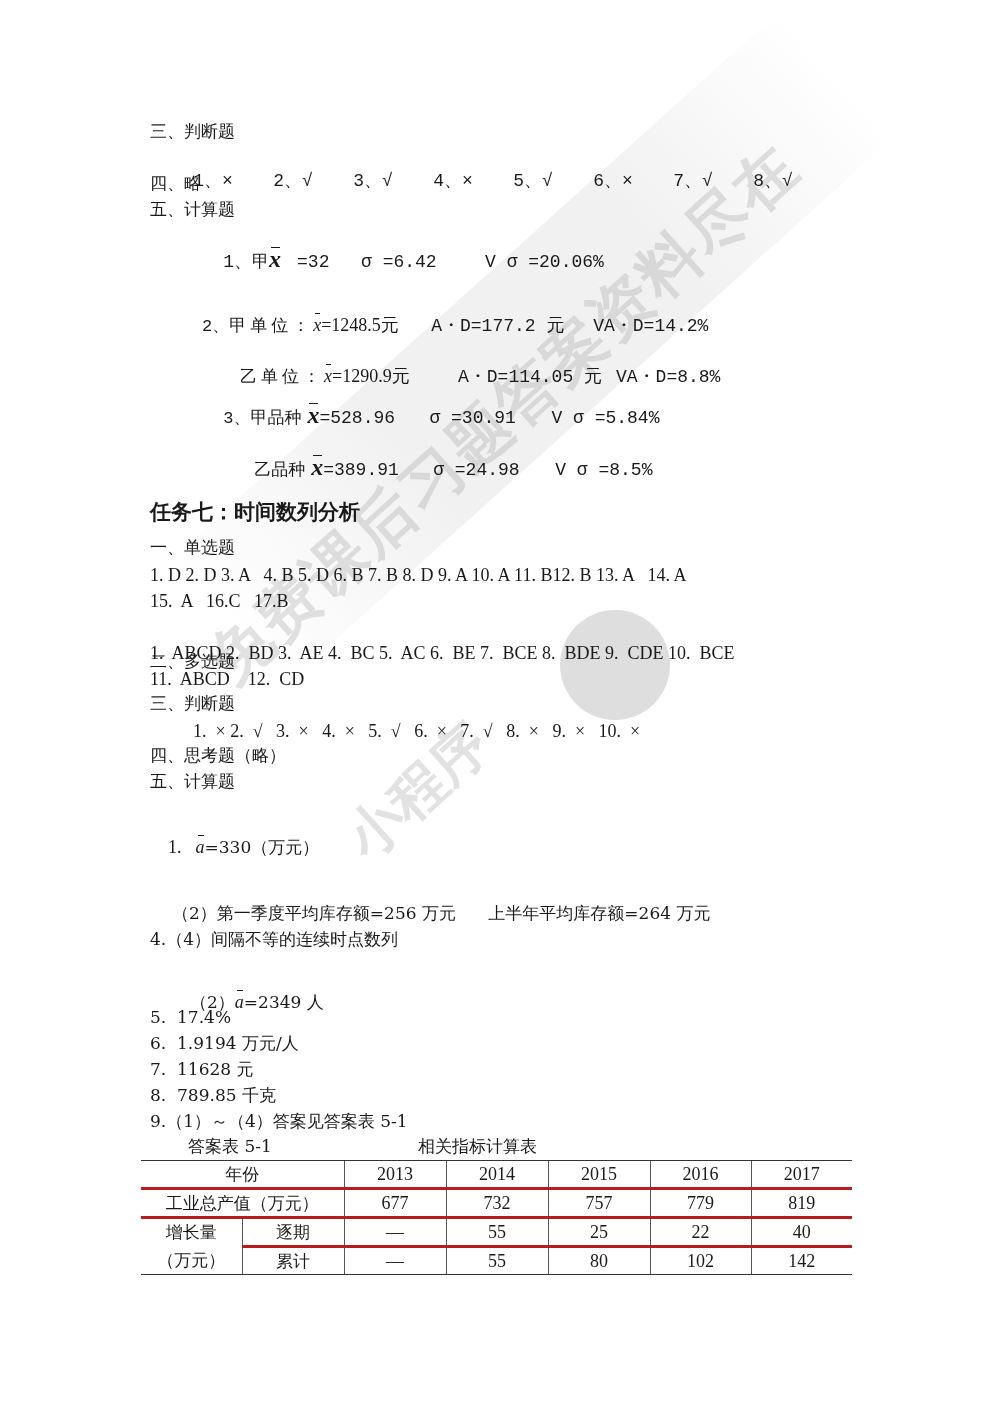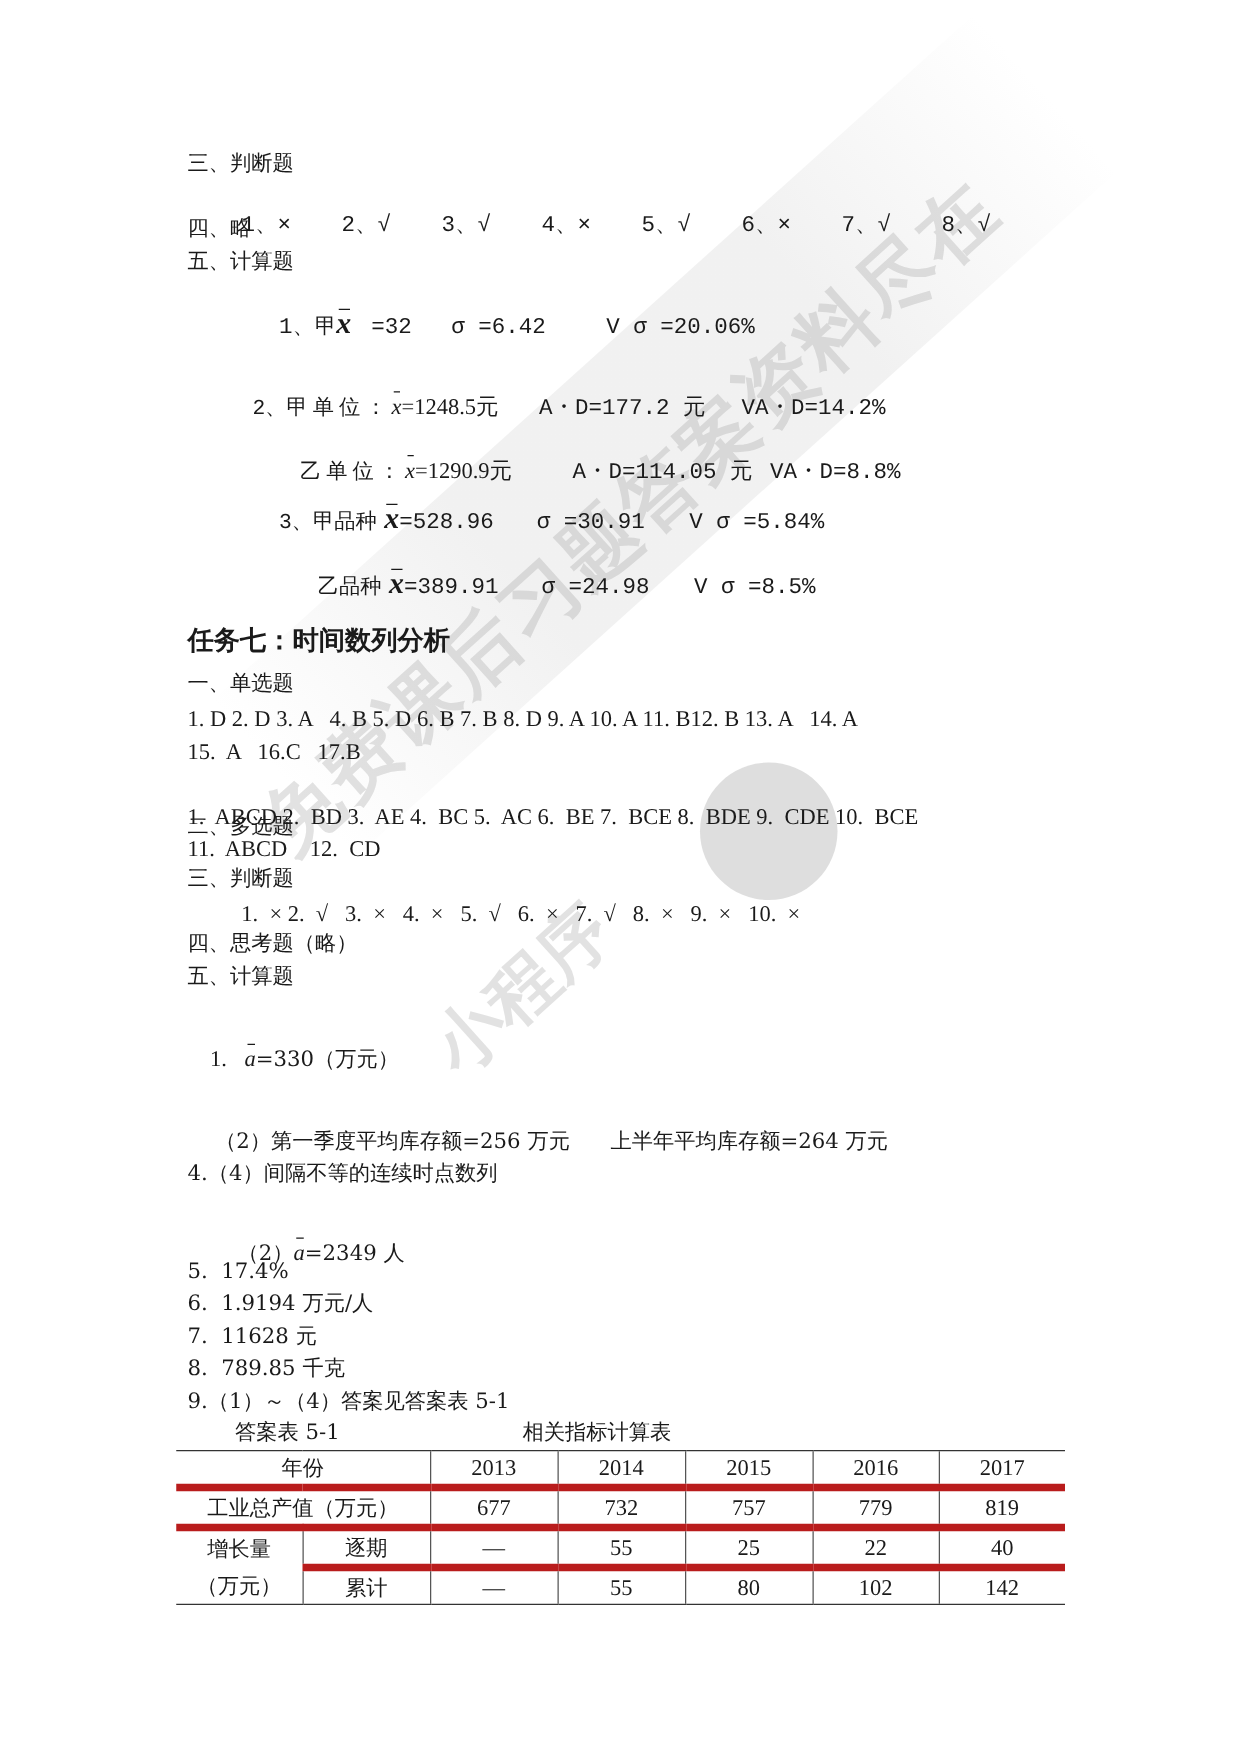--- a/index.html
+++ b/index.html
@@ -19,21 +19,21 @@
         letter-spacing:2px; white-space:nowrap; pointer-events:none; }
   .wm2 { position:absolute; left:330px; top:820px; transform:rotate(-42deg); transform-origin:left top;
         font-family:"DejaVu Sans", sans-serif; font-weight:bold; font-size:56px; color:rgba(150,150,150,0.28);
         white-space:nowrap; pointer-events:none; }
   .wmband { position:absolute; left:170px; top:560px; width:820px; height:170px; transform:rotate(-42deg); transform-origin:left top;
         background:linear-gradient(90deg, rgba(220,220,220,0.0), rgba(215,215,215,0.35) 30%, rgba(215,215,215,0.35) 70%, rgba(220,220,220,0)); pointer-events:none; }
   .wmcircle { position:absolute; left:560px; top:610px; width:110px; height:110px; border-radius:50%; background:rgba(160,160,160,0.35); pointer-events:none; }
   
   table.ans { position:absolute; left:141px; top:1160px; width:711px; border-collapse:collapse;
               font-family:"Liberation Serif", serif; font-size:18px; }
-  table.ans td { border-left:1px solid #555; border-bottom:6px solid #b91c1c; height:26px; padding:0; text-align:center; }
+  table.ans td { border-left:1px solid #555; border-bottom:3px solid #b91c1c; height:26px; padding:0; text-align:center; }
   table.ans tr:first-child td { border-top:1.5px solid #333; }
   table.ans tr:last-child td { border-bottom:1.5px solid #333; }
   table.ans td:first-child { border-left:none; }
   .cn { font-family:"DejaVu Serif", serif; font-size:17px; }
 </style>
 </head>
 <body>
 
 <div class="page">
 

